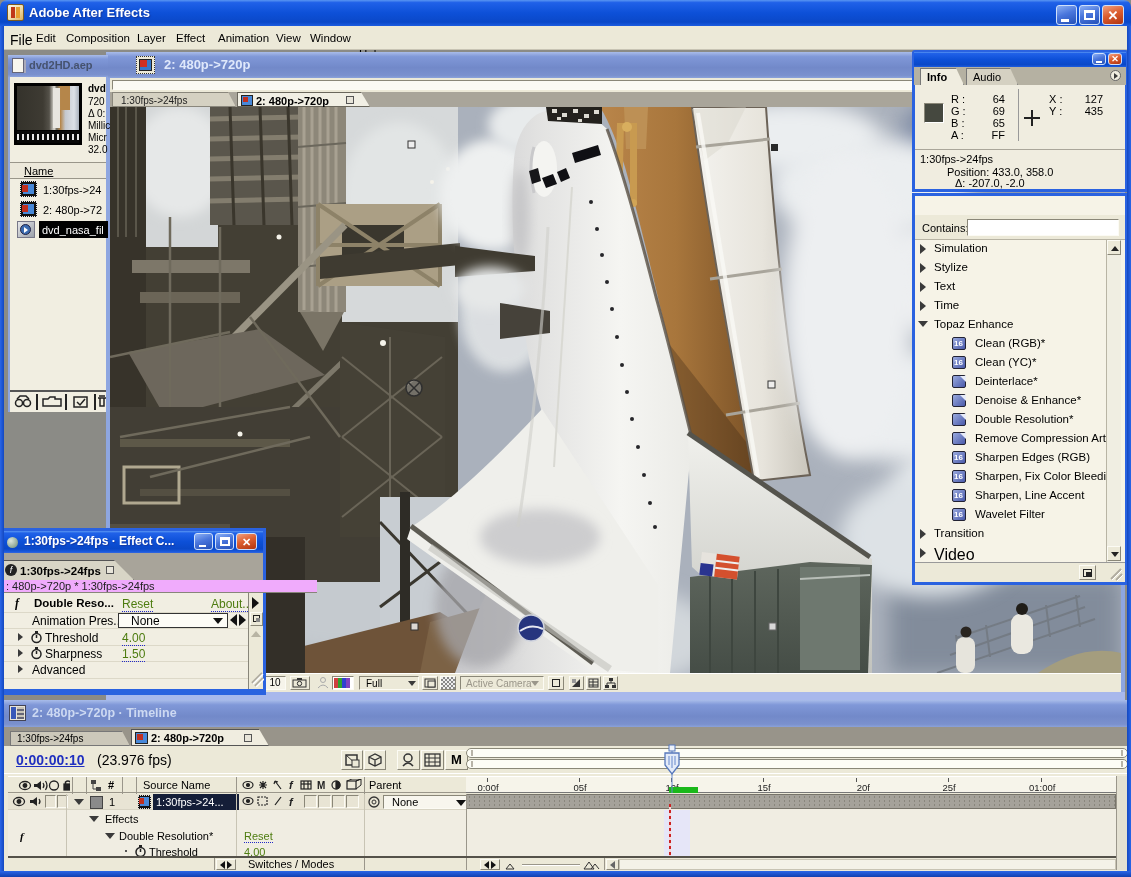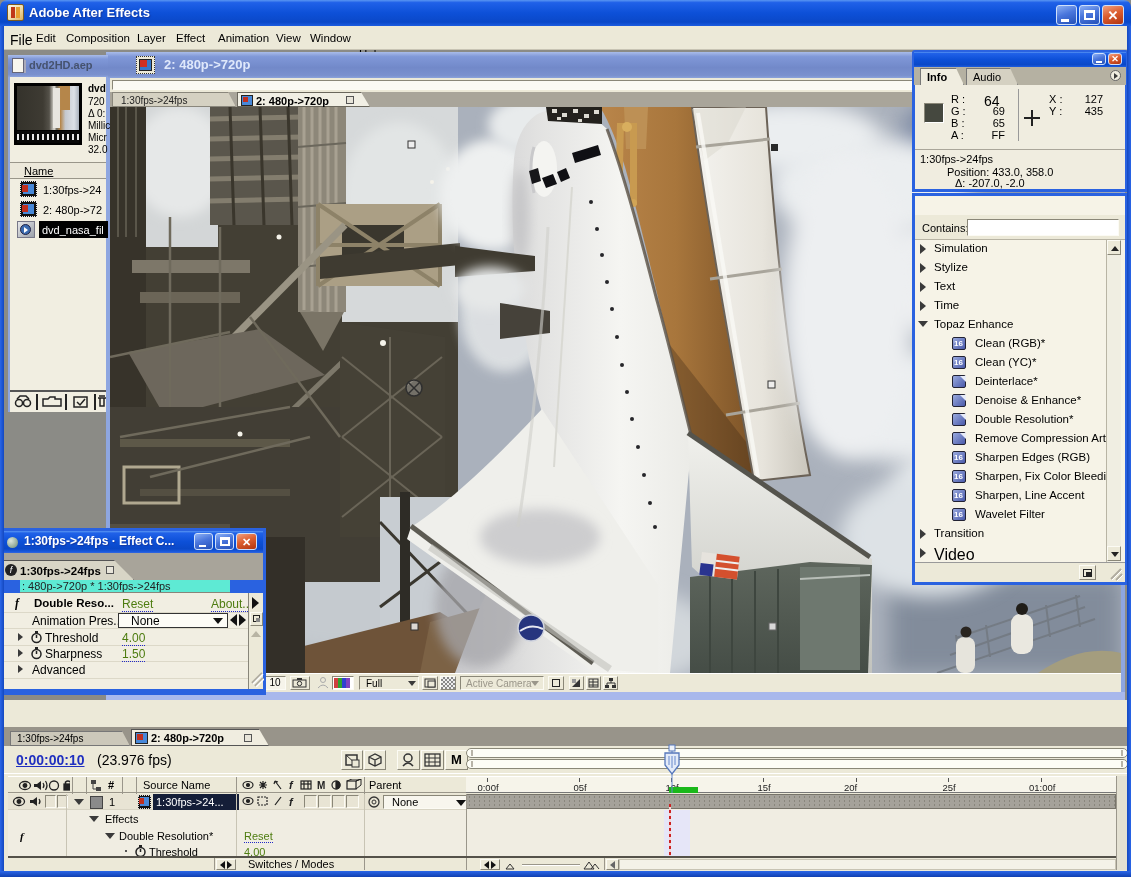--- a/index.html
+++ b/index.html
@@ -452,21 +452,21 @@
       </div>
     <div class="abs" style="left:196px;top:3px;width:11px;height:11px;border-radius:50%;background:#f0ede0;border:1px solid #666">
         <div class="tri-r abs" style="left:3px;top:2px;border-left-width:4px;border-top-width:3px;border-bottom-width:3px"></div>
       </div>
   </div>
   <div class="abs" style="left:9px;top:50px;width:20px;height:20px;background:#45483f;border:1px solid;border-color:#8a8778 #fff #fff #8a8778"></div>
   <div class="abs" style="left:36px;top:40px;font-size:11px">R :</div>
   <div class="abs" style="left:36px;top:52px;font-size:11px">G :</div>
   <div class="abs" style="left:36px;top:64px;font-size:11px">B :</div>
   <div class="abs" style="left:36px;top:76px;font-size:11px">A :</div>
-  <div class="abs" style="left:69px;top:40px;width:30px;font-size:14px;text-align:left">64</div>
+  <div class="abs" style="left:60px;top:40px;width:30px;font-size:11px;text-align:right">64</div>
   <div class="abs" style="left:60px;top:52px;width:30px;font-size:11px;text-align:right">69</div>
   <div class="abs" style="left:60px;top:64px;width:30px;font-size:11px;text-align:right">65</div>
   <div class="abs" style="left:60px;top:76px;width:30px;font-size:11px;text-align:right">FF</div>
   <div class="abs" style="left:103px;top:36px;width:1px;height:52px;background:#999"></div>
   <div class="abs" style="left:109px;top:64px;width:16px;height:2px;background:#222"></div>
   <div class="abs" style="left:116px;top:57px;width:2px;height:16px;background:#222"></div>
   <div class="abs" style="left:134px;top:40px;font-size:11px">X :</div>
   <div class="abs" style="left:134px;top:52px;font-size:11px">Y :</div>
   <div class="abs" style="left:158px;top:40px;width:30px;font-size:11px;text-align:right">127</div>
   <div class="abs" style="left:158px;top:52px;width:30px;font-size:11px;text-align:right">435</div>
@@ -575,21 +575,21 @@
       </div>
     <div class="xpbtn close" style="left:234px;top:2px;width:21px;height:17px;font-size:11px;font-weight:bold;line-height:16px">✕</div>
   </div>
   <div class="abs" style="left:2px;top:25px;width:261px;height:27px;background:#a8a49a">
     <div class="abs" style="left:0;top:7px;width:132px;height:20px;background:#d8d5c6;border:1px solid #555;border-bottom:none;clip-path:polygon(0 0,112px 0,132px 20px,0 20px)">
       <div class="abs" style="left:2px;top:3px;width:12px;height:12px;border-radius:50%;background:#222;color:#fff;font-size:9px;font-style:italic;text-align:center;line-height:12px">f</div>
       <div class="abs" style="left:17px;top:4px;font-size:11.5px;font-weight:bold">1:30fps-&gt;24fps</div>
       <div class="abs" style="left:103px;top:5px;width:8px;height:8px;border:1px solid #555;background:#e8e5da"></div>
     </div>
   </div>
-  <div class="abs" style="left:20px;top:52px;width:210px;height:13px;background:#5eead4;border-bottom:1px solid #88857a">
+  <div class="abs" style="left:4px;top:52px;width:313px;height:13px;background:#f0abfc;border-bottom:1px solid #88857a">
     <div class="abs" style="left:2px;top:0px;font-size:11px;color:#222;white-space:nowrap">: 480p-&gt;720p * 1:30fps-&gt;24fps</div>
   </div>
   <div class="abs" style="left:2px;top:65px;width:246px;height:96px;background:#f1eee2">
     <div class="abs" style="left:0;top:19px;width:246px;height:1px;background:#dcd8c8"></div>
     <div class="abs" style="left:0;top:35px;width:246px;height:1px;background:#dcd8c8"></div>
     <div class="abs" style="left:0;top:52px;width:246px;height:1px;background:#dcd8c8"></div>
     <div class="abs" style="left:0;top:68px;width:246px;height:1px;background:#dcd8c8"></div>
     <div class="abs" style="left:0;top:85px;width:246px;height:1px;background:#dcd8c8"></div>
     <div class="abs" style="left:13px;top:3px;font-size:12px;font-weight:bold;font-style:italic;font-family:'Liberation Serif',serif">f</div>
     <div class="abs" style="left:32px;top:4px;font-size:11.5px;font-weight:bold">Double Reso...</div>
@@ -640,20 +640,27 @@
         <g stroke="#fff" stroke-width="1.5">
           <line x1="13" y1="5" x2="3" y2="15"></line>
           <line x1="14" y1="10" x2="6" y2="18"></line>
         </g>
       </svg>
   </div>
   <div class="abs" style="left:2px;top:161px;width:261px;height:4px;background:#2a62e0"></div>
 </div>
 
 <div class="abs" style="left:2px;top:700px;width:1127px;height:171px;background:#ece9d8">
+  <div class="abs tb-inact" style="left:0;top:0;width:1127px;height:27px">
+    <div class="abs" style="left:7px;top:5px;width:17px;height:16px;background:#e8e5da;border:1px solid #445;display:grid;grid-template-columns:5px 1fr;gap:1px;padding:1px">
+        <div style="background:#3858b8"></div>
+        <div style="background:repeating-linear-gradient(180deg,#c8c4b8 0 2px,#667 2px 4px)"></div>
+      </div>
+    <div class="abs" style="left:30px;top:6px;font-size:12.5px;font-weight:bold;color:#cdd9f2">2: 480p-&gt;720p · Timeline</div>
+  </div>
   <div class="abs" style="left:0;top:27px;width:1127px;height:19px;background:#98948a">
     <div class="abs" style="left:8px;top:4px;width:120px;height:15px;background:#ccc8ba;border:1px solid #777;clip-path:polygon(0 0,112px 0,120px 15px,0 15px)">
         <div class="abs" style="left:6px;top:1px;font-size:10px">1:30fps-&gt;24fps</div>
       </div>
     <div class="abs" style="left:129px;top:2px;width:138px;height:17px;background:#f0ede0;border:1px solid #555;clip-path:polygon(0 0,128px 0,138px 17px,0 17px)">
       <div class="abs" style="left:3px;top:2px;width:13px;height:12px;background:#4888d8;border:1px solid #222">
           <div class="abs" style="left:1px;top:1px;width:6px;height:6px;background:#c03020"></div>
         </div>
       <div class="abs" style="left:19px;top:2px;font-size:11px;font-weight:bold">2: 480p-&gt;720p</div>
       <div class="abs" style="left:112px;top:4px;width:8px;height:8px;border:1px solid #555;background:#e8e5da"></div>
@@ -739,21 +746,21 @@
   <div class="abs" style="left:464px;top:76px;width:650px;height:17px;background:#f6f4ea;border-top:1px solid #fff;border-bottom:1px solid #777;overflow:hidden" id="ruler">
       <div class="abs" style="left:21px;top:1px;width:1px;height:4px;background:#555"></div>
       <div class="abs" style="left:9px;top:5px;width:26px;text-align:center;font-size:9.5px;color:#222">0:00f</div>
       <div class="abs" style="left:113px;top:1px;width:1px;height:4px;background:#555"></div>
       <div class="abs" style="left:101px;top:5px;width:26px;text-align:center;font-size:9.5px;color:#222">05f</div>
       <div class="abs" style="left:205px;top:1px;width:1px;height:4px;background:#555"></div>
       <div class="abs" style="left:193px;top:5px;width:26px;text-align:center;font-size:9.5px;color:#222">10f</div>
       <div class="abs" style="left:297px;top:1px;width:1px;height:4px;background:#555"></div>
       <div class="abs" style="left:285px;top:5px;width:26px;text-align:center;font-size:9.5px;color:#222">15f</div>
       <div class="abs" style="left:390px;top:1px;width:1px;height:4px;background:#555"></div>
-      <div class="abs" style="left:378px;top:5px;width:26px;text-align:left;font-size:9.5px;color:#222">20f</div>
+      <div class="abs" style="left:378px;top:5px;width:26px;text-align:right;font-size:9.5px;color:#222">20f</div>
       <div class="abs" style="left:482px;top:1px;width:1px;height:4px;background:#555"></div>
       <div class="abs" style="left:470px;top:5px;width:26px;text-align:center;font-size:9.5px;color:#222">25f</div>
       <div class="abs" style="left:575px;top:1px;width:1px;height:4px;background:#555"></div>
       <div class="abs" style="left:563px;top:5px;width:26px;text-align:center;font-size:9.5px;color:#222">01:00f</div>
       <div class="abs" style="left:644px;top:5px;width:26px;text-align:center;font-size:9.5px;color:#222">0</div>
     </div>
   <div class="abs" style="left:6px;top:94px;width:1108px;height:62px;background:#f0ede2" id="rows">
     <div class="abs" style="left:0;top:0;width:458px;height:16px;background:#e8e4d4;border-bottom:1px solid #d8d4c4"></div>
     <svg class="abs" style="left:4px;top:1px" width="32" height="13">
         <g fill="none" stroke="#222" stroke-width="1.3">

